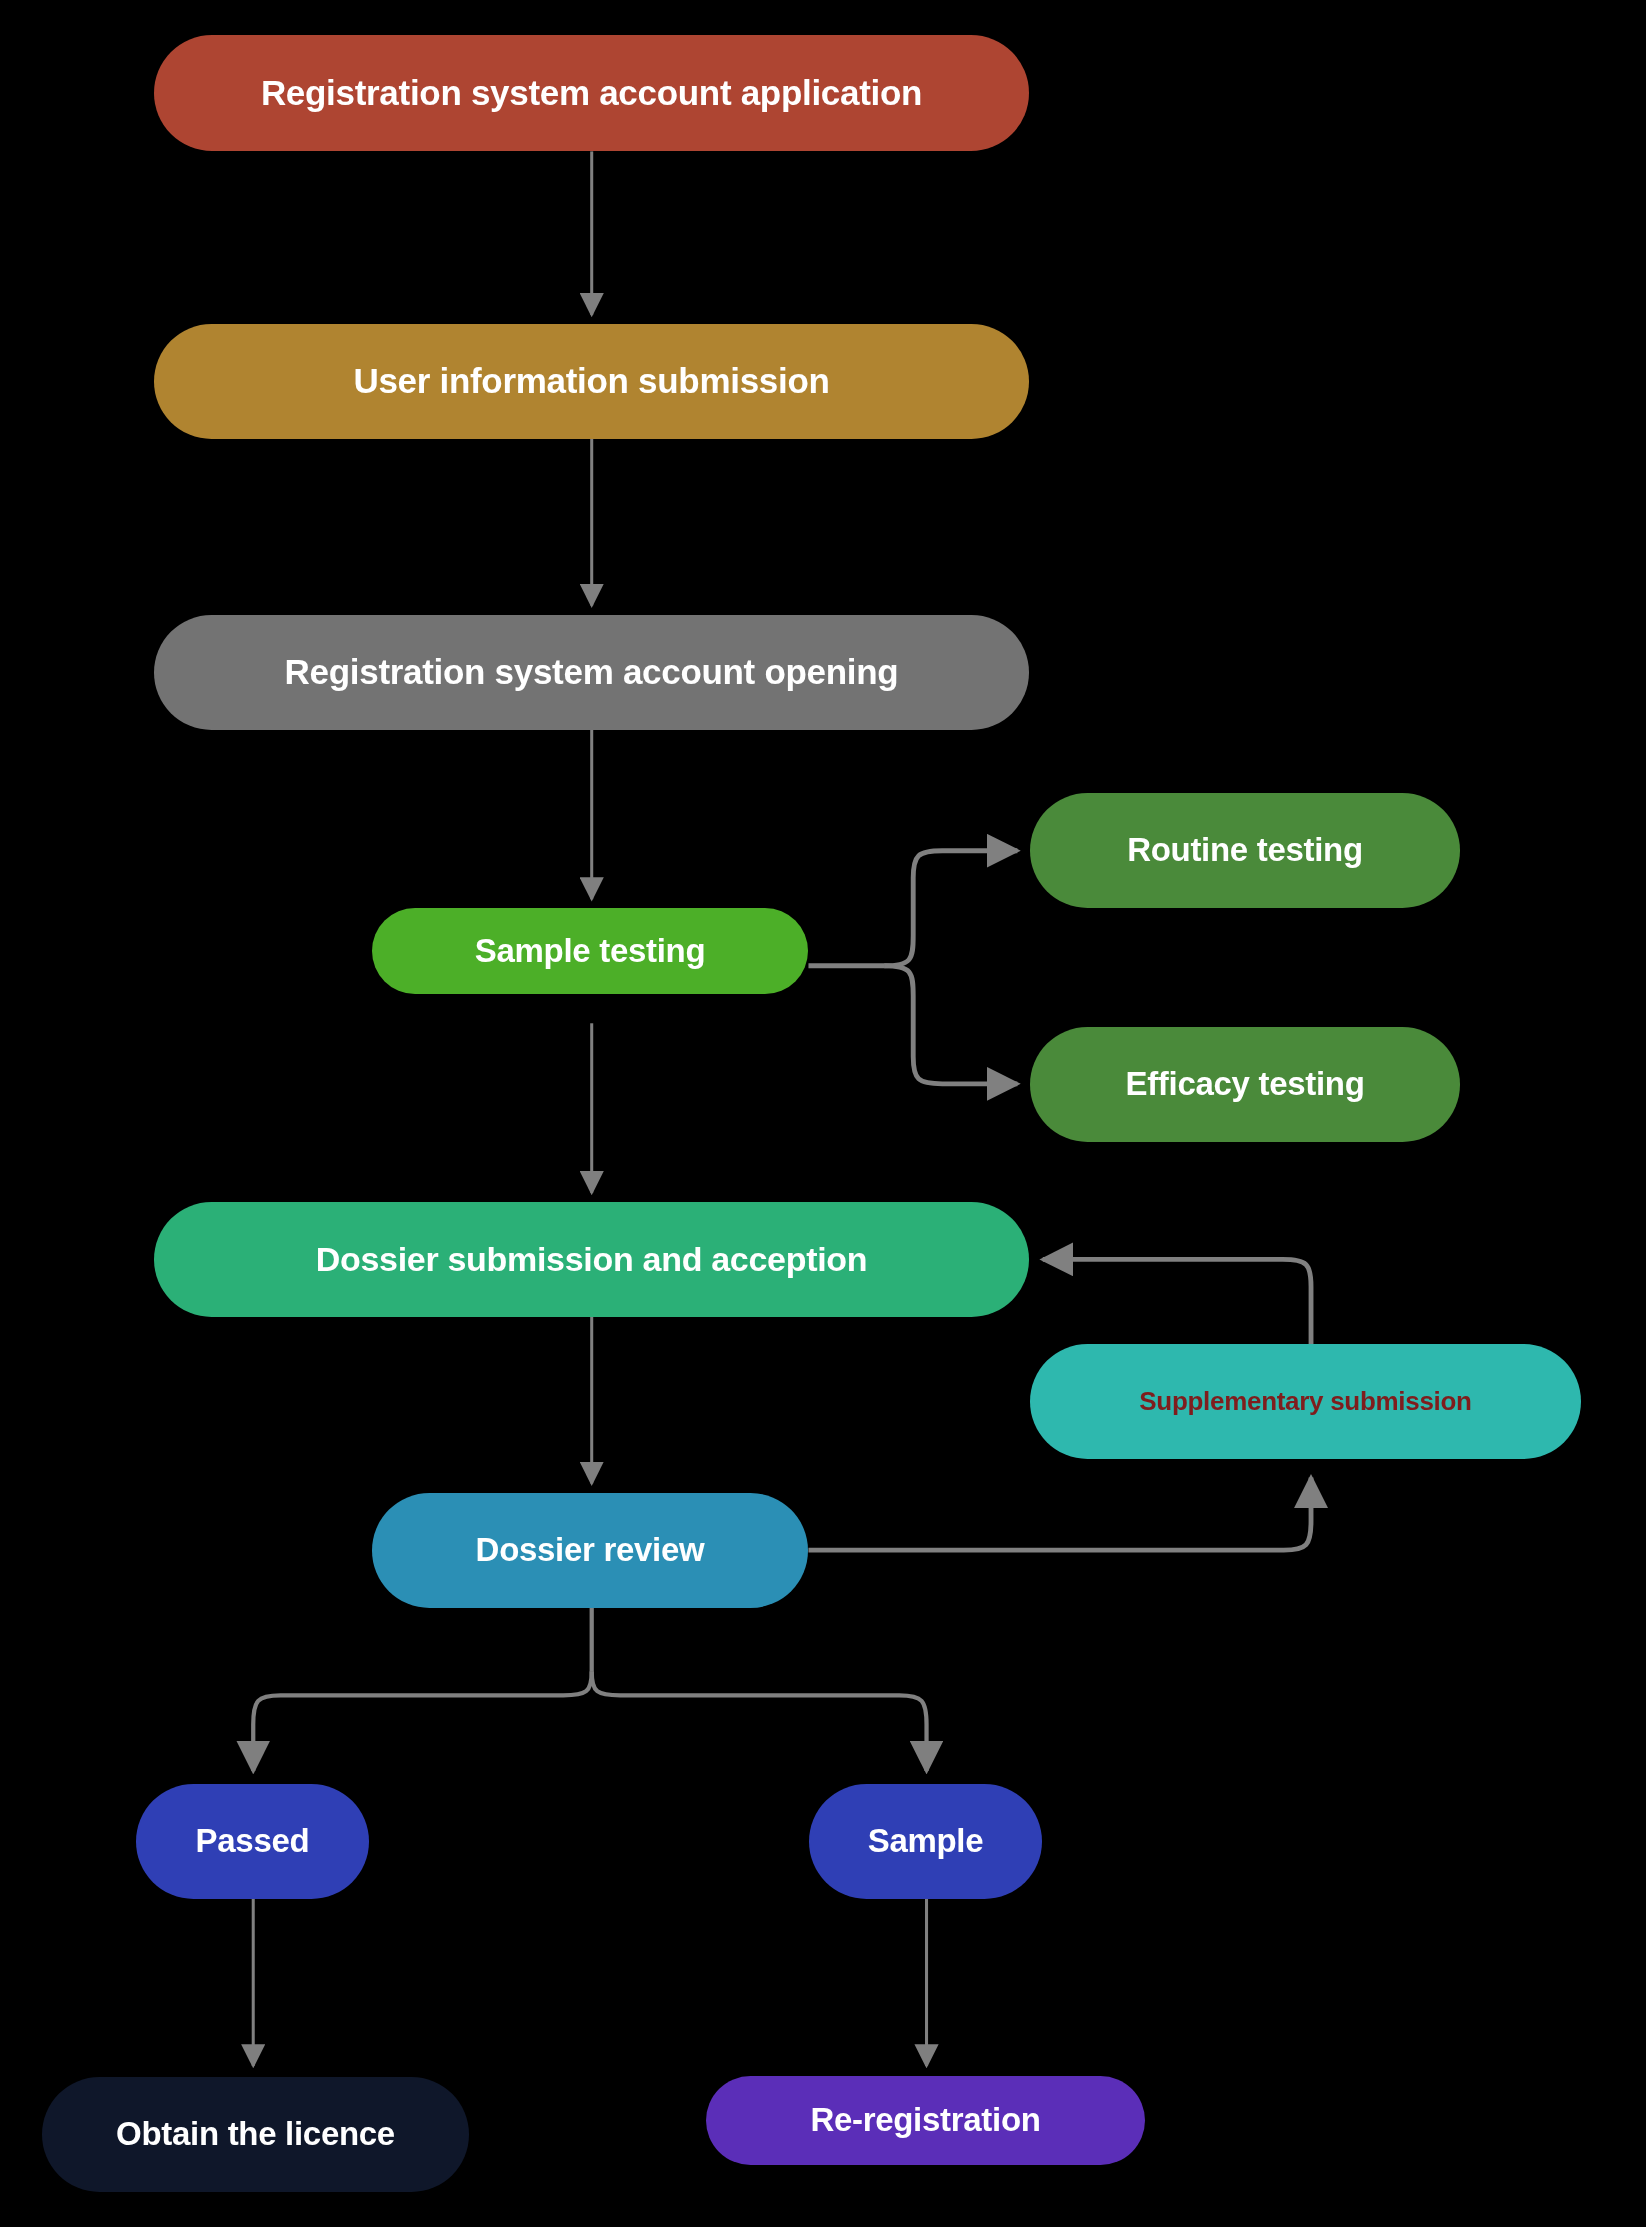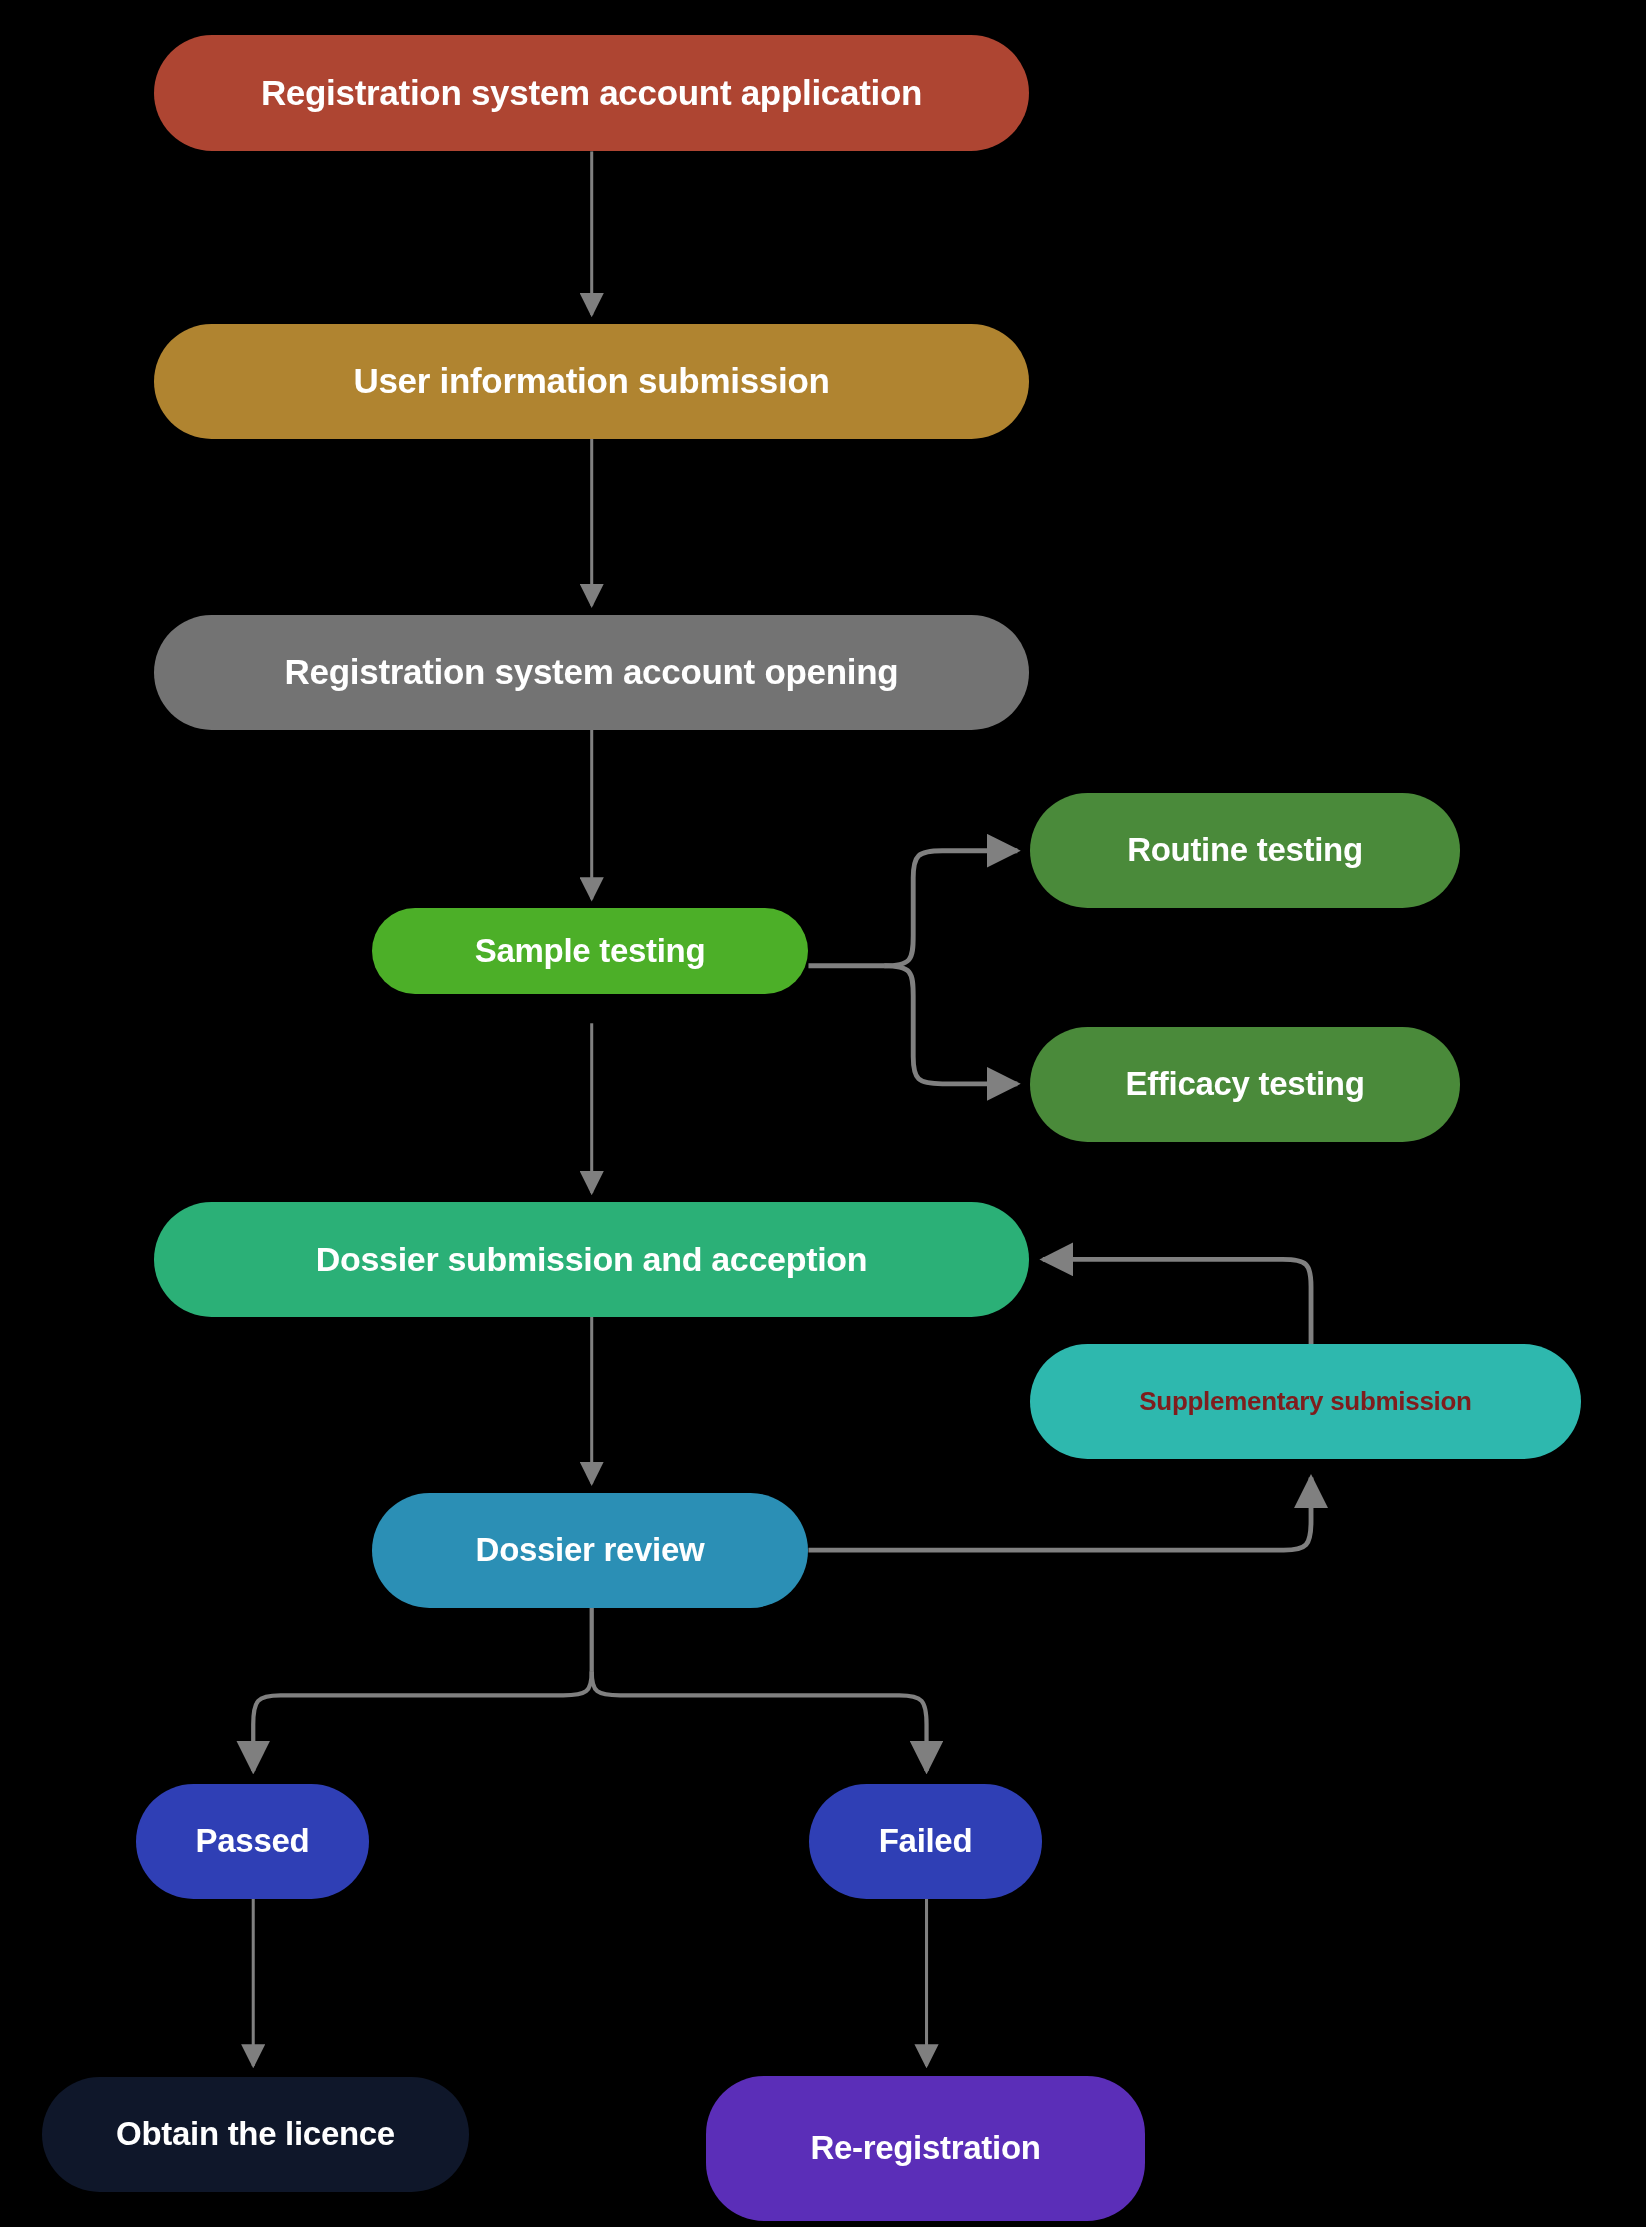--- a/index.html
+++ b/index.html
@@ -132,25 +132,25 @@
 
   <div class="node" style="left: 372px; top: 1493px; width: 436px; height: 115px; background: rgb(43, 143, 181); font-size: 33px; color: rgb(255, 255, 255);">
     <span class="node-label">Dossier review</span>
   </div>
 
   <div class="node" style="left: 136px; top: 1784px; width: 233px; height: 115px; background: rgb(47, 63, 181); font-size: 33px; color: rgb(255, 255, 255);">
     <span class="node-label">Passed</span>
   </div>
 
   <div class="node" style="left: 809px; top: 1784px; width: 233px; height: 115px; background: rgb(47, 63, 181); font-size: 33px; color: rgb(255, 255, 255);">
-    <span class="node-label">Failed</span>
+    <span class="node-label">Sample</span>
   </div>
 
   <div class="node" style="left: 42px; top: 2077px; width: 427px; height: 115px; background: #0f172a; font-size: 33px; color: rgb(255, 255, 255);">
     <span class="node-label">Obtain the licence</span>
   </div>
 
-  <div class="node" style="left: 706px; top: 2076px; width: 439px; height: 145px; background: rgb(91, 46, 184); font-size: 33px; color: rgb(255, 255, 255);">
+  <div class="node" style="left: 706px; top: 2076px; width: 439px; height: 89px; background: rgb(91, 46, 184); font-size: 33px; color: rgb(255, 255, 255);">
     <span class="node-label">Re-registration</span>
   </div>
 
 </div>
 
 
 </body></html>

